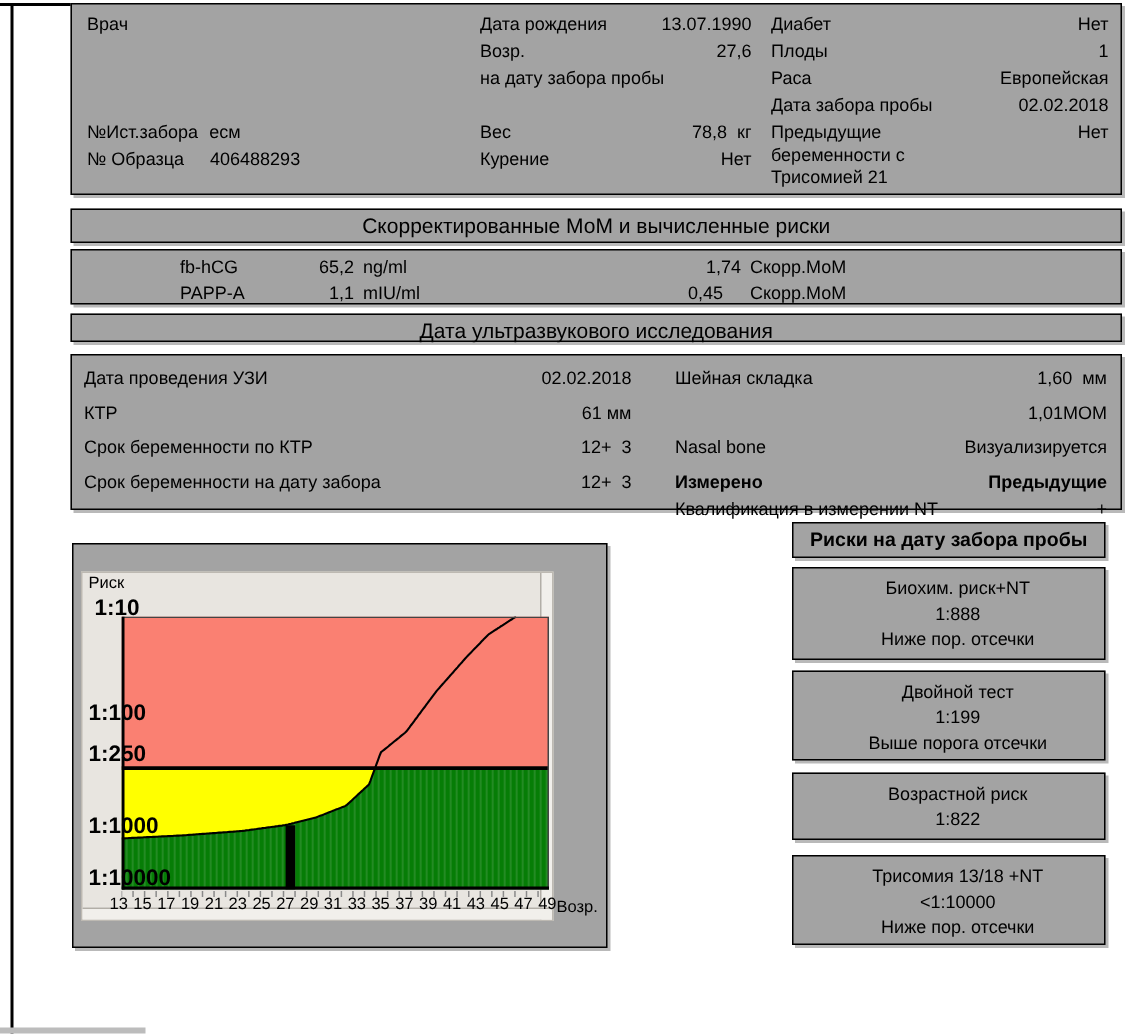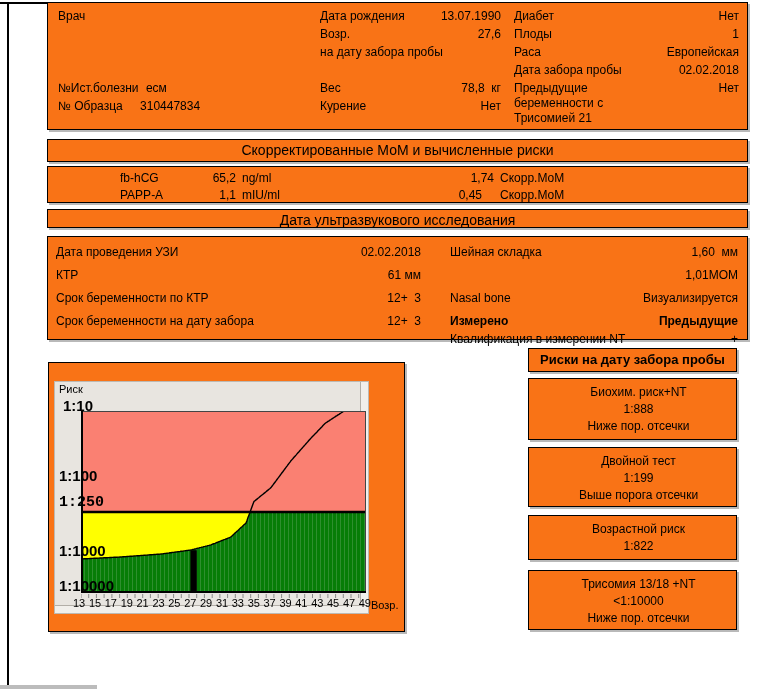--- a/index.html
+++ b/index.html
@@ -1,19 +1,19 @@
 <!DOCTYPE html>
 <html><head>
 <meta charset="utf-8">
 <style>
   html,body{margin:0;padding:0;background:#fff;}
   body{width:761px;height:689px;position:relative;overflow:hidden;
        font-family:"Liberation Sans","DejaVu Sans",sans-serif;font-size:12px;color:#000;}
   .abs{position:absolute;}
-  .box{position:absolute;background:#f97316;border:1.5px solid #000;box-shadow:2px 2px 0 rgba(128,128,128,.55);box-sizing:border-box;}
+  .box{position:absolute;background:#a3a3a3;border:1.5px solid #000;box-shadow:2px 2px 0 rgba(128,128,128,.55);box-sizing:border-box;}
   .hdrbox{text-align:center;font-size:14px;line-height:21px;}
   .kv{display:flex;justify-content:space-between;position:absolute;line-height:15px;}
   .kv .k{white-space:pre-wrap;}
   .kv .v{text-align:right;white-space:nowrap;}
   .pline{position:absolute;white-space:nowrap;line-height:15px;}
   .riskbox{text-align:center;font-size:12px;line-height:17px;padding-top:5px;padding-left:12px;}
   .chart-panel{position:absolute;left:5px;top:18px;width:315px;height:233px;background:#e8e5e0;border:1px solid #bdb9b2;box-sizing:border-box;}
   .panel-strip-r{position:absolute;right:0;top:0;width:8px;height:100%;background:#f1efeb;border-left:1px solid #b2aea7;box-sizing:border-box;}
   .panel-strip-b{position:absolute;left:0;bottom:0;width:100%;height:8px;background:#f1efeb;border-top:1px solid #b2aea7;box-sizing:border-box;}
   .ylab{position:absolute;font-size:15px;font-weight:bold;white-space:nowrap;z-index:3;}
@@ -28,26 +28,26 @@
 <div class="abs" style="left:0;top:2px;width:748px;height:1.5px;background:#000;"></div>
 <div class="abs" style="left:7px;top:2px;width:1.5px;height:687px;background:#000;"></div>
 <div class="abs" style="left:0;top:685px;width:97px;height:4px;background:#bcbcbc;"></div>
 
 <div class="box" style="left:47px;top:2px;width:701px;height:128px;">
   <div class="pline" style="left:10px;top:6px;">
     <span>Врач</span>
     <span style="margin-left:14px;"></span>
   </div>
   <div class="pline" style="left:10px;top:78px;">
-    <span>№Ист.болезни</span>
+    <span>№Ист.забора</span>
     <span style="margin-left:4px;">есм</span>
   </div>
   <div class="pline" style="left:10px;top:96px;">
     <span>№ Образца</span>
-    <span style="margin-left:14px;">310447834</span>
+    <span style="margin-left:14px;">406488293</span>
   </div>
 
   <div class="kv" style="left:272px;top:6px;width:181px;justify-content:space-between;">
     <span class="k">Дата рождения</span>
     <span class="v">13.07.1990</span>
   </div>
   <div class="kv" style="left:272px;top:24px;width:181px;">
     <span class="k">Возр.</span>
     <span class="v">27,6</span>
   </div>
@@ -153,21 +153,21 @@
 
 <div class="box" style="left:48px;top:362px;width:357px;height:270px;">
   <div class="chart-panel">
     <div class="panel-strip-r"></div>
     <div class="panel-strip-b"></div>
   </div>
   <div class="abs smalllab" style="left:10px;top:20px;z-index:3;">Риск</div>
   <div id="ylabels">
       <div class="ylab" style="left: 14px; top: 34px;">1:10</div>
       <div class="ylab" style="left: 10px; top: 104px;">1:100</div>
-      <div class="ylab" style="left: 10px; top: 131px; font-family: Liberation Mono, monospace;">1:250</div>
+      <div class="ylab" style="left: 10px; top: 131px;">1:250</div>
       <div class="ylab" style="left: 10px; top: 179px;">1:1000</div>
       <div class="ylab" style="left: 10px; top: 214px;">1:10000</div>
     </div>
   <svg id="riskplot" class="plot-svg" width="290" height="191" viewBox="0 0 290 191">
       <defs>
         <pattern id="ghatch" width="4" height="6" patternUnits="userSpaceOnUse">
           <rect width="4" height="6" fill="#067d06"></rect>
           <rect x="3" width="1" height="6" fill="#2e8f2e"></rect>
         </pattern>
       </defs>

